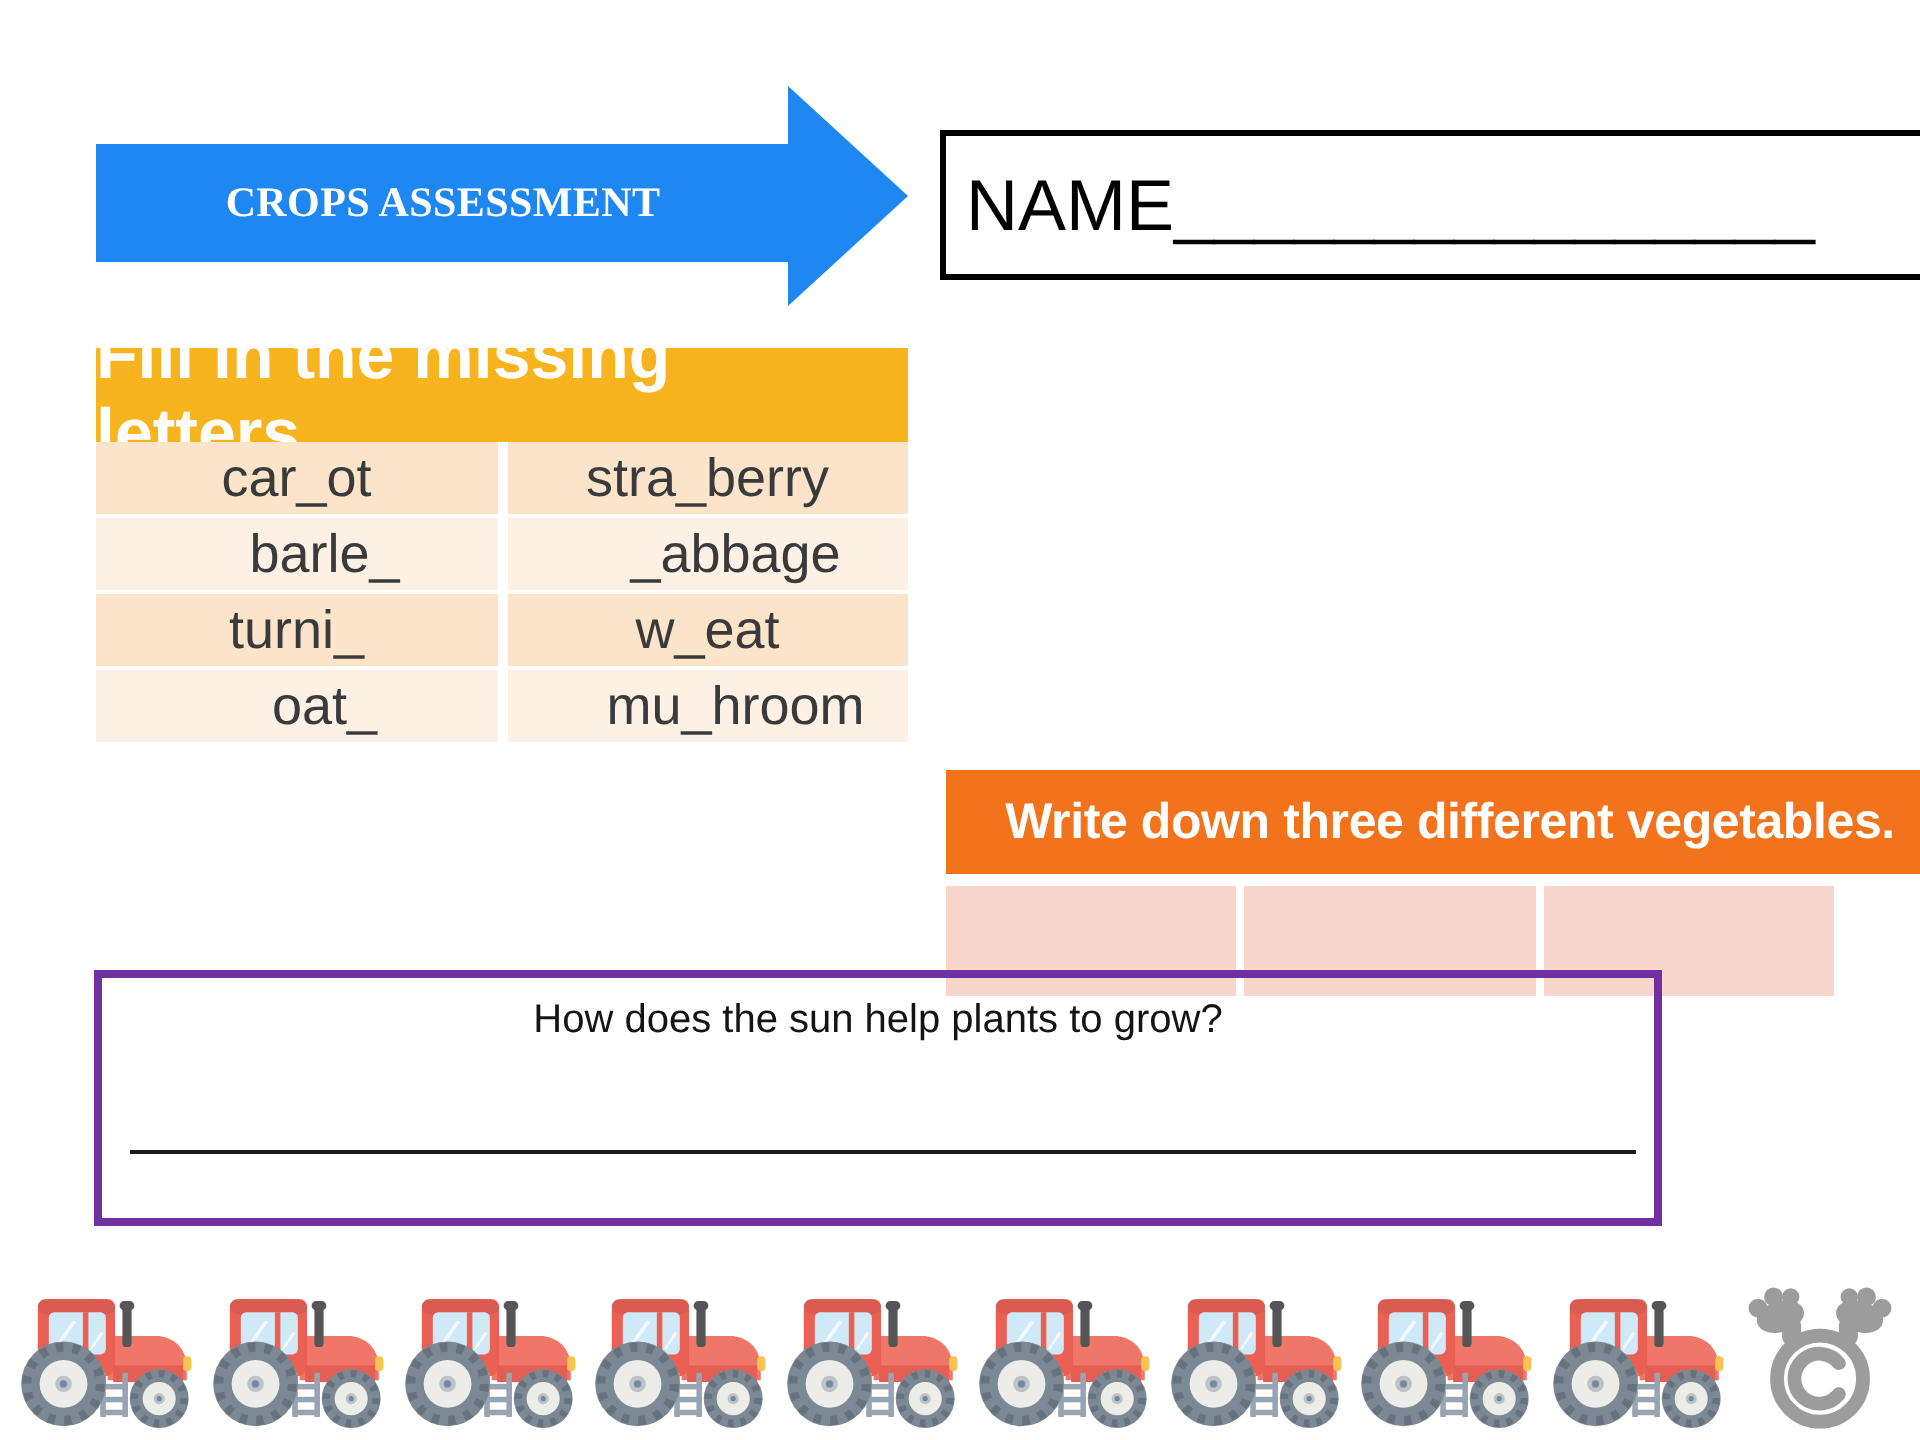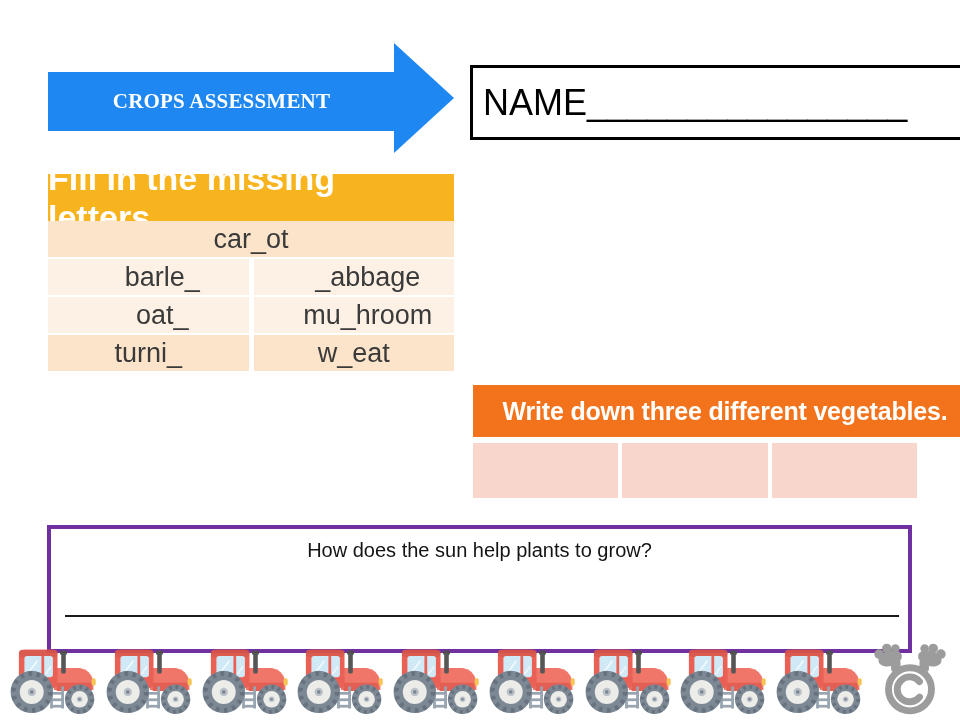--- a/index.html
+++ b/index.html
@@ -60,21 +60,21 @@
     display:flex; align-items:center; justify-content:center; letter-spacing:-0.2px;
   }
   .veg-cells{
     position:absolute; left:473px; top:443px; width:444px; height:55px;
     display:flex; gap:4px;
   }
   .veg-cell{ flex:1; background:#F9D6CB; }
 
   
   .sun-box{
-    position:absolute; left:47px; top:525px; width:865px; height:128px;
+    position:absolute; left:47px; top:485px; width:784px; height:128px;
     border:4px solid #7030A0;
   }
   .sun-title{ text-align:center; margin-top:10px; font-size:20px; color:#141414; }
   .sun-line{ left:14px; right:9px; top:86px; }
 
   
   .tractor-row{
     position:absolute; left:6px; top:644px; width:858px; height:72px;
     display:flex; justify-content:space-between; align-items:flex-end;
   }
@@ -92,32 +92,33 @@
   <div class="arrow-head"></div>
 
   <div class="name-box">
     <span>NAME________________</span>
   </div>
 
   <div class="fill-table">
     <div class="ft-header">Fill in the missing letters.</div>
     <div class="ft-row row-a">
       <div class="ft-cell">car_ot</div>
+      <div class="ft-cell">stra_berry</div>
     </div>
     <div class="ft-row row-b">
       <div class="ft-cell">barle_</div>
       <div class="ft-cell">_abbage</div>
     </div>
+    <div class="ft-row row-a">
+      <div class="ft-cell">turni_</div>
+      <div class="ft-cell">w_eat</div>
+    </div>
     <div class="ft-row row-b">
       <div class="ft-cell">oat_</div>
       <div class="ft-cell">mu_hroom</div>
-    </div>
-    <div class="ft-row row-a">
-      <div class="ft-cell">turni_</div>
-      <div class="ft-cell">w_eat</div>
     </div>
   </div>
 
 
   <div class="veg-banner">Write down three different vegetables.</div>
   <div class="veg-cells">
     <div class="veg-cell"></div>
     <div class="veg-cell"></div>
     <div class="veg-cell"></div>
   </div>

